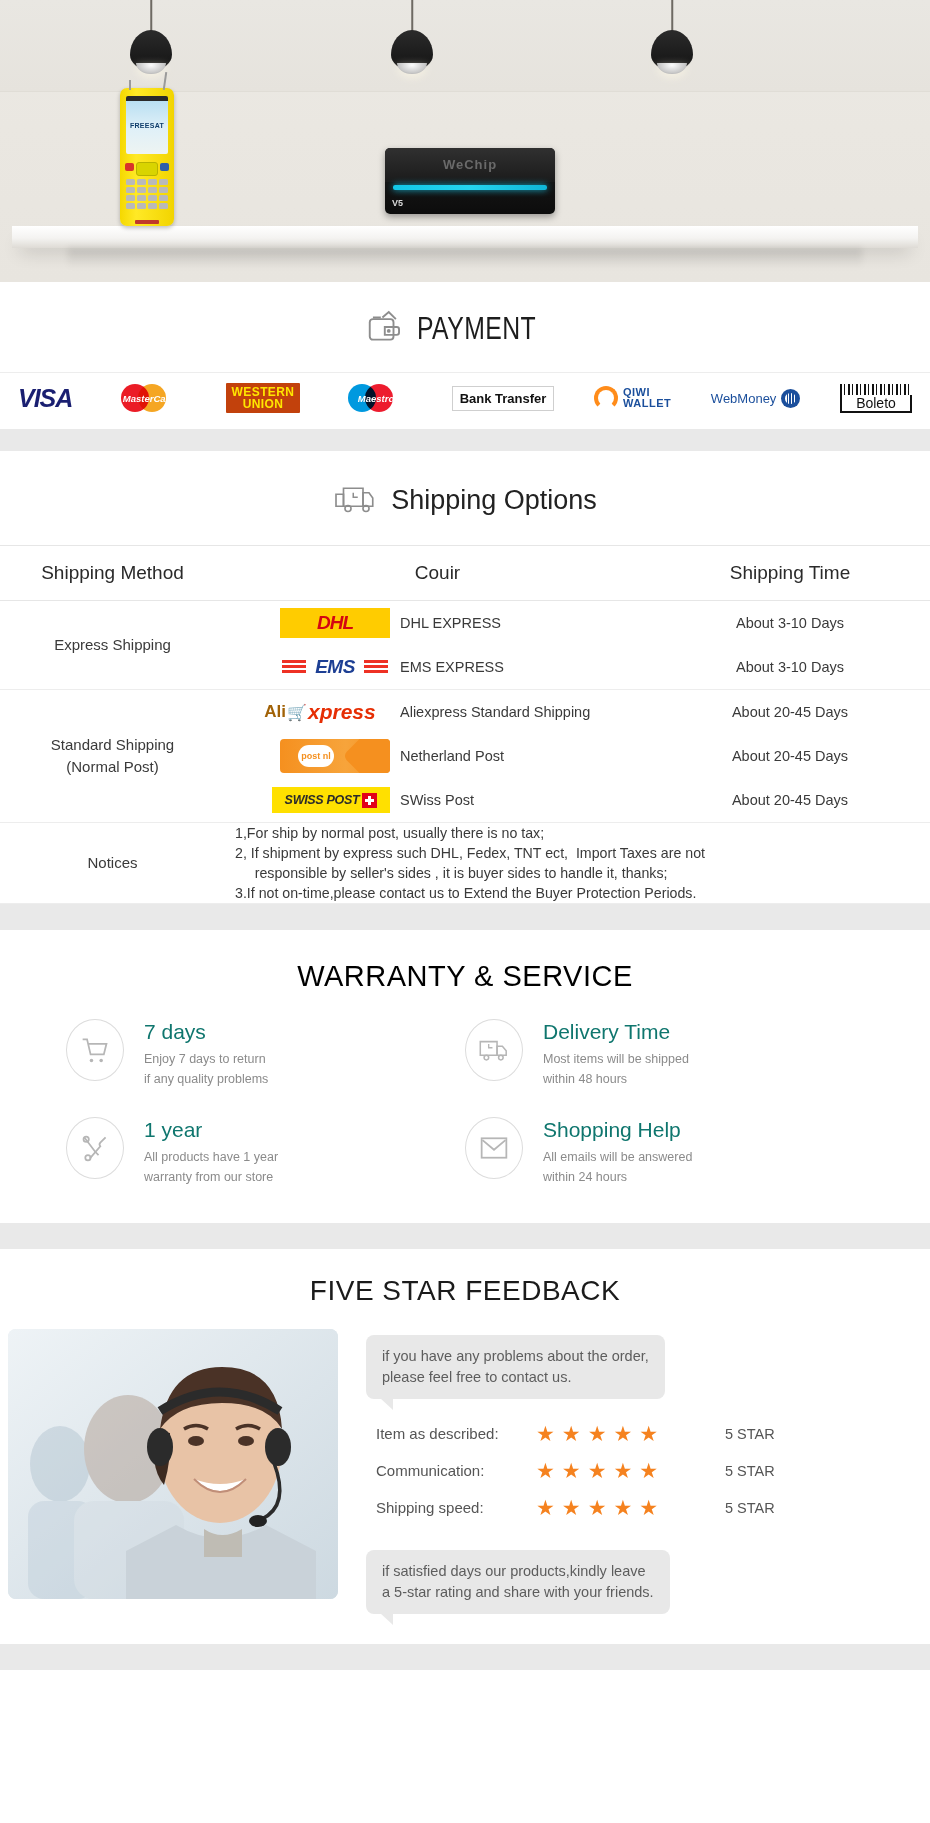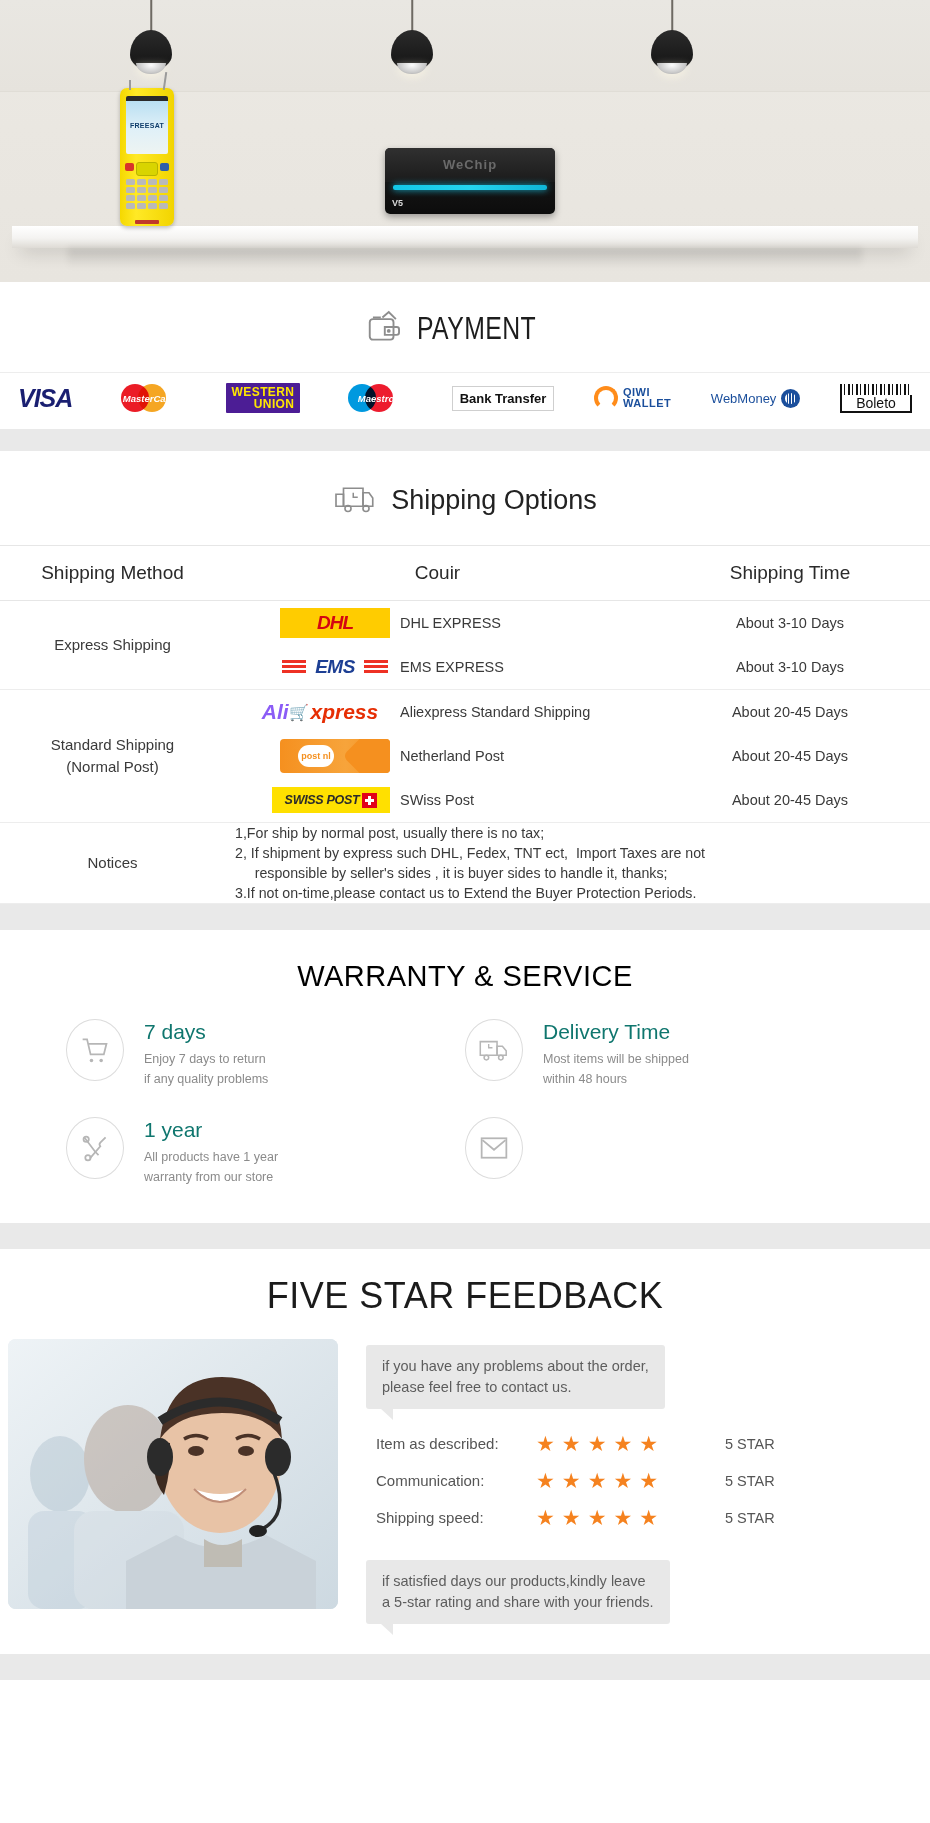--- a/index.html
+++ b/index.html
@@ -151,22 +151,22 @@
     padding: 10px 18px 16px; border-top:1px solid #ededed;
   }
   .pay-logo { height:30px; display:flex; align-items:center; justify-content:center; }
 
   .lg-visa{ color:#1a1f71; font-size:25px; font-style:italic; font-weight:bold; letter-spacing:-1px; }
   .lg-mc{ position:relative; width:74px; height:30px; }
   .lg-mc .c1,.lg-mc .c2{position:absolute;top:1px;width:28px;height:28px;border-radius:50%;}
   .lg-mc .c1{left:9px;background:#eb1c26;}
   .lg-mc .c2{left:26px;background:#f5a623;mix-blend-mode:multiply;}
   .lg-mc .t{position:absolute;left:0;right:0;top:10px;text-align:center;color:#fff;font-size:9.5px;font-style:italic;font-weight:bold;z-index:3;}
-  .lg-wu{ background:#4c1d95; color:#ffe600; font-size:12px; font-weight:bold; line-height:12px;
-          padding:3px 6px; text-align:right; letter-spacing:.4px; border-radius:1px;}
+  .lg-wu{ background:#c2410c; color:#ffe600; font-size:12px; font-weight:bold; line-height:12px;
+          padding:3px 6px; text-align:center; letter-spacing:.4px; border-radius:1px;}
   .lg-maestro{position:relative;width:72px;height:30px;}
   .lg-maestro .c1,.lg-maestro .c2{position:absolute;top:1px;width:28px;height:28px;border-radius:50%;}
   .lg-maestro .c1{left:8px;background:#0099df;}
   .lg-maestro .c2{left:25px;background:#ed1c2e;mix-blend-mode:multiply;}
   .lg-maestro .t{position:absolute;left:0;right:0;top:10px;text-align:center;color:#fff;font-size:9.5px;font-style:italic;font-weight:bold;z-index:3;}
   .lg-bank{border:1px solid #cfcfcf;background:#fff;color:#111;font-size:13px;font-weight:bold;padding:4px 7px;}
   .lg-qiwi{display:flex;align-items:center;gap:5px;}
   .lg-qiwi .ring{width:24px;height:24px;border:4px solid #ff8c1a;border-radius:50%;border-bottom-color:transparent;}
   .lg-qiwi .tx{color:#1b4f9c;font-size:11px;font-weight:bold;line-height:11px;letter-spacing:.5px;}
   .lg-wm{display:flex;align-items:center;gap:5px;}
@@ -199,21 +199,21 @@
 
   .lg-dhl{background:#ffcc00;width:110px;height:30px;display:flex;align-items:center;justify-content:center;}
   .lg-dhl .t{color:#d40511;font-size:19px;font-weight:bold;font-style:italic;letter-spacing:-1px;}
   .lg-ems{width:110px;height:30px;display:flex;align-items:center;justify-content:center;position:relative;}
   .lg-ems .t{color:#1d3f94;font-size:19px;font-weight:bold;font-style:italic;letter-spacing:-.5px;}
   .lg-ems:before,.lg-ems:after{content:"";position:absolute;top:8px;width:24px;height:14px;
      background:repeating-linear-gradient(180deg,#ee3124 0 3px,#fff 3px 5px);}
   .lg-ems:before{left:2px;}
   .lg-ems:after{right:2px;}
   .lg-ali{width:140px;height:28px;display:flex;align-items:center;justify-content:center;gap:1px;}
-  .lg-ali .a{color:#8b5cf6;font-size:21px;font-weight:bold;font-style:italic;}
+  .lg-ali .a{color:#a16207;font-size:17px;font-weight:bold;}
   .lg-ali .cart{color:#e62e04;font-size:16px;}
   .lg-ali .x{color:#e62e04;font-size:21px;font-weight:bold;font-style:italic;}
   .lg-postnl{width:110px;height:34px;border-radius:4px;position:relative;overflow:hidden;
     background:linear-gradient(90deg,#f5901f 0%,#f7a43b 60%,#f5901f 100%);
     display:flex;align-items:center;}
   .lg-postnl .badge{width:36px;height:22px;background:#fff;border-radius:11px;margin-left:18px;
     display:flex;align-items:center;justify-content:center;}
   .lg-postnl .badge b{color:#f5901f;font-size:9px;}
   .lg-postnl .arrow{position:absolute;right:-8px;top:-6px;width:46px;height:46px;background:#f5901f;
     transform:rotate(45deg);border-radius:6px;}
@@ -233,29 +233,29 @@
   .warr-grid{ display:grid; grid-template-columns:1fr 1fr; row-gap:28px; padding:0 66px 36px; }
   .warr-item{ display:flex; gap:20px; align-items:flex-start; }
   .warr-ico{
     width:58px;height:62px;border:1px solid #dcdcdc;border-radius:50%;
     display:flex;align-items:center;justify-content:center;flex:0 0 auto;color:#b2b2b2;
   }
   .warr-head{ color:#0f766e; font-size:21px; font-weight:300; line-height:26px; }
   .warr-sub{ color:#8b8b8b; font-size:12.5px; line-height:20px; margin-top:4px; }
 
   
-  .fb-title{ text-align:center; font-size:36px; color:#1b1b1b; font-weight:300; padding:26px 0 22px; letter-spacing:.5px;}
+  .fb-title{ text-align:center; font-size:28px; color:#1b1b1b; font-weight:300; padding:26px 0 22px; letter-spacing:.5px;}
   .fb-body{ display:flex; gap:28px; padding:0 8px 30px; }
   .fb-photo{
     width:330px;height:270px;border-radius:8px;overflow:hidden;position:relative;flex:0 0 auto;
     background:linear-gradient(135deg,#e8eef2 0%,#dce6ec 40%,#cfdbe3 100%);
   }
   .fb-right{ flex:1; padding-top:6px; }
   .bubble{
-    background:#e8e8e8; color:#5d5d5d; border-radius:3px; padding:11px 16px;
+    background:#e8e8e8; color:#5d5d5d; border-radius:8px; padding:11px 16px;
     font-size:14.5px; line-height:21px; position:relative; display:inline-block;
   }
   .bubble:after{
     content:""; position:absolute; left:14px; bottom:-11px; width:0;height:0;
     border-left:13px solid transparent; border-top:12px solid #e8e8e8;
   }
   .rating-rows{ padding:24px 10px 10px; }
   .rating-row{ display:flex; align-items:center; margin-bottom:16px; }
   .rating-label{ width:160px; font-size:15px; color:#555; }
   .stars{ display:flex; gap:7px; width:175px; }
@@ -567,20 +567,27 @@
         </span>
       </div>
 
       <div class="warr-item">
         <span class="warr-ico">
           <svg width="30" height="28" viewBox="0 0 34 30" fill="none" stroke="#b6b6b6" stroke-width="2">
             <rect x="3" y="4" width="28" height="22"></rect>
               <path d="M4 6 l13 11 l13 -11"></path>
           </svg>
         </span>
+        <span>
+          <span class="warr-head">Shopping Help</span>
+          <span class="warr-sub" style="display:block">
+            <span style="display:block">All emails will be answered</span>
+            <span style="display:block">within 24 hours</span>
+          </span>
+        </span>
       </div>
 
     </div>
   </div>
 
   <div class="band-tall"></div>
 
   <div class="section">
     <div class="fb-title">FIVE STAR FEEDBACK</div>
     <div class="fb-body">

